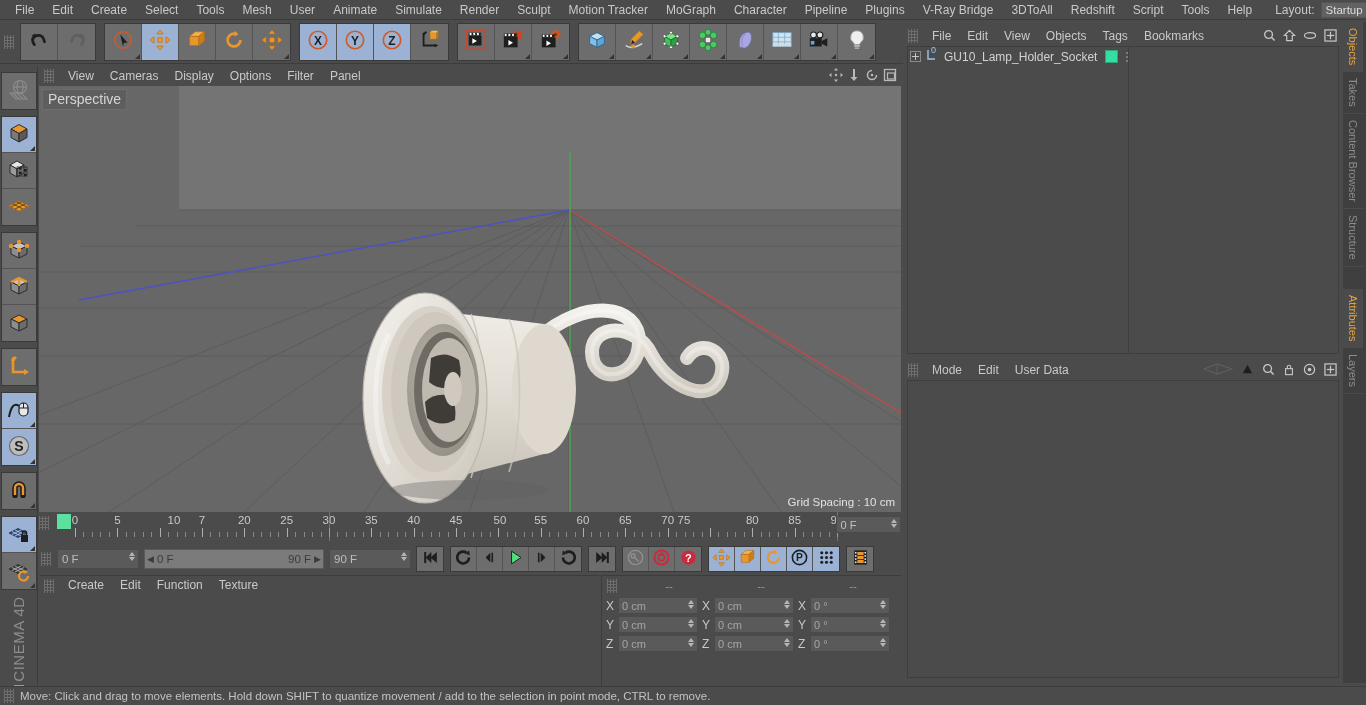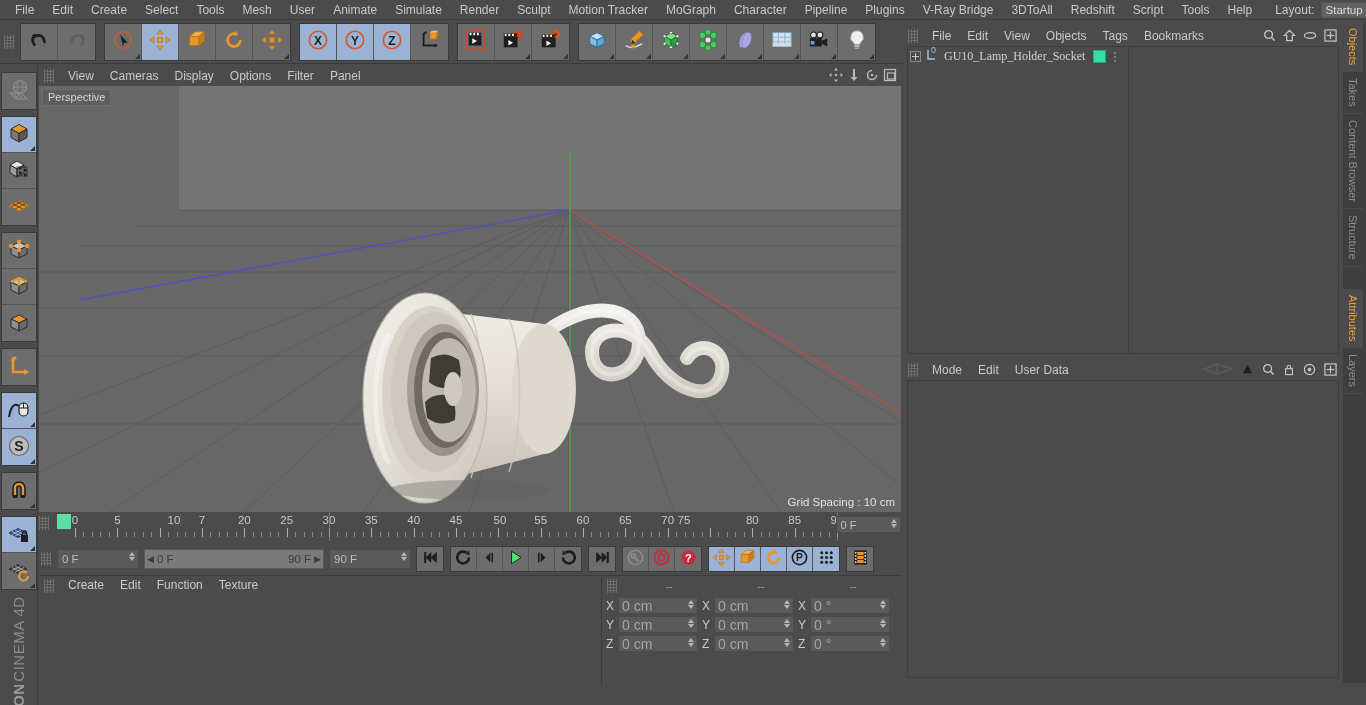--- a/index.html
+++ b/index.html
@@ -84,21 +84,21 @@
   .vp-wrap{ position:absolute; left:39px; top:66px; width:862px; height:446px; background:#4b4b4b;}
   .vp-menu{ height:20px; display:flex; align-items:center; padding-left:5px; background:#4b4b4b;}
   .vp-menu .mi{ padding:0 8px; line-height:20px; font-size:12px; color:#c9c9c9;}
   .vp-icons{ position:absolute; right:4px; top:2px; display:flex; gap:4px; align-items:center;}
   .vp {
     position:absolute; left:0; top:20px; width:862px; height:426px;
     background:#676767; overflow:hidden;
   }
   .persp-lbl{
     position:absolute;left:3px;top:3px;background:#5e5e5e;color:#d5d5d5;
-    font-size:11px;padding:1px 5px 2px; z-index:6; border:1px solid #6d6d6d;
+    font-size:14px;padding:1px 5px 2px; z-index:6; border:1px solid #6d6d6d;
   }
   .grid-lbl{
     position:absolute;right:6px;bottom:4px;color:#e2e2e2;font-size:11.5px;z-index:6;
   }
 
   
   .tl-wrap{ position:absolute; left:39px; top:512px; width:862px; height:31px; background:#4b4b4b;
      display:flex; align-items:flex-start;}
   .tl-ruler{ position:relative; width:780px; height:29px; margin-left:2px;}
   .tl-num{ position:absolute; top:2px; font-size:11.5px; color:#c9c9c9; transform:translateX(-50%);}
@@ -143,41 +143,41 @@
 
   
   .co-wrap{ position:absolute; left:601px; top:575px; width:300px; height:111px;
      background:#4b4b4b; border-left:1px solid #3c3c3c; border-top:1px solid #3c3c3c;}
   .co-head{ height:19px; display:flex; align-items:center; padding-left:5px; font-size:11.5px; color:#9a9a9a;}
   .co-head .h{ width:92px; text-align:center;}
   .co-rows{ padding:2px 4px 0 4px;}
   .co-row{ display:flex; align-items:center; margin-bottom:2px;}
   .co-lab{ width:12px; font-size:12px; color:#c8c8c8; text-align:left;}
   .co-f{ width:80px;height:17px;background:#5a5a5a;border:1px solid #4a4a4a;
-     display:flex;align-items:flex-start;padding:0 3px;font-size:14px;color:#a5a5a5;position:relative;margin-right:4px;}
+     display:flex;align-items:center;padding:0 3px;font-size:11px;color:#a5a5a5;position:relative;margin-right:4px;}
   .co-bottom{ display:flex; align-items:center; gap:6px; padding:2px 6px;}
   .co-sel{ width:92px;height:18px;background:#565656;border:1px solid #4a4a4a;border-radius:2px;
      display:flex;align-items:center;padding:0 6px;font-size:11.5px;color:#9e9e9e;position:relative;}
   .co-sel .tri{position:absolute;right:6px;width:0;height:0;
      border-left:4px solid transparent;border-right:4px solid transparent;border-top:5px solid #9e9e9e;}
   .apply{ width:86px;height:18px;background:#6b6b6b;border:1px solid #565656;border-radius:9px;
      display:flex;align-items:center;justify-content:center;font-size:11.5px;color:#dcdcdc;}
 
   
   .right{ position:absolute; left:903px; top:22px; width:440px; height:661px; background:#4b4b4b;}
   .om{ position:absolute; left:0; top:4px; width:440px; height:330px; background:#4b4b4b;}
   .om-menu{ height:20px; display:flex; align-items:center; padding-left:5px; position:relative;}
   .om-menu .mi{ padding:0 8px; font-size:12px; color:#c9c9c9; line-height:20px;}
   .om-icons{ position:absolute; right:6px; top:3px; display:flex; gap:7px; align-items:center;}
   .om-body{ position:absolute; top:20px; left:4px; right:4px; bottom:2px; background:#4b4b4b; border:1px solid #3e3e3e;}
   .om-row{ display:flex; align-items:center; height:19px; padding-left:2px; background:#4b4b4b;}
   .om-row .plus{ width:11px;height:11px;border:1px solid #8a8a8a;position:relative;margin-right:4px;}
   .om-row .plus:before{content:"";position:absolute;left:4px;top:1px;width:1px;height:7px;background:#c8c8c8;}
   .om-row .plus:after{content:"";position:absolute;top:4px;left:1px;height:1px;width:7px;background:#c8c8c8;}
-  .om-name{ font-size:12px; color:#d2d2d2; margin-right:8px;font-family:Liberation Serif, serif;}
+  .om-name{ font-size:12px; color:#d2d2d2; margin-right:8px;}
   .om-tag{ width:13px;height:13px;background:#35dfa0;border:1px solid #2aa77a;}
   .om-dots{ width:7px; margin-left:5px; display:flex;flex-direction:column;gap:2px;align-items:center;}
   .om-dots i{width:2px;height:2px;background:#8e8e8e;border-radius:50%;display:block;}
   .om-sep{ position:absolute; left:220px; top:0; bottom:0; width:1px; background:#3e3e3e;}
 
   .attr{ position:absolute; left:0; top:338px; width:440px; height:320px; background:#4b4b4b;}
   .attr-menu{ height:20px; display:flex; align-items:center; padding-left:5px; position:relative;}
   .attr-menu .mi{ padding:0 8px; font-size:12px; color:#c9c9c9; line-height:20px;}
   .attr-icons{ position:absolute; right:6px; top:2px; display:flex; gap:8px; align-items:center;}
   .attr-body{ position:absolute; top:20px; left:4px; right:4px; bottom:2px; background:#4b4b4b; border:1px solid #3e3e3e;}
@@ -1322,14 +1322,18 @@
         <div class="vtab">Content Browser</div>
         <div class="vtab">Structure</div>
       </div>
     <div style="height:22px;"></div>
     <div id="vtabs-bottom">
         <div class="vtab active">Attributes</div>
         <div class="vtab">Layers</div>
       </div>
   </div>
 
+  <div class="status">
+    <span class="gripper"></span>
+    <span>Move: Click and drag to move elements. Hold down SHIFT to quantize movement / add to the selection in point mode, CTRL to remove.</span>
+  </div>
 
 </div>
 
 </body></html>

